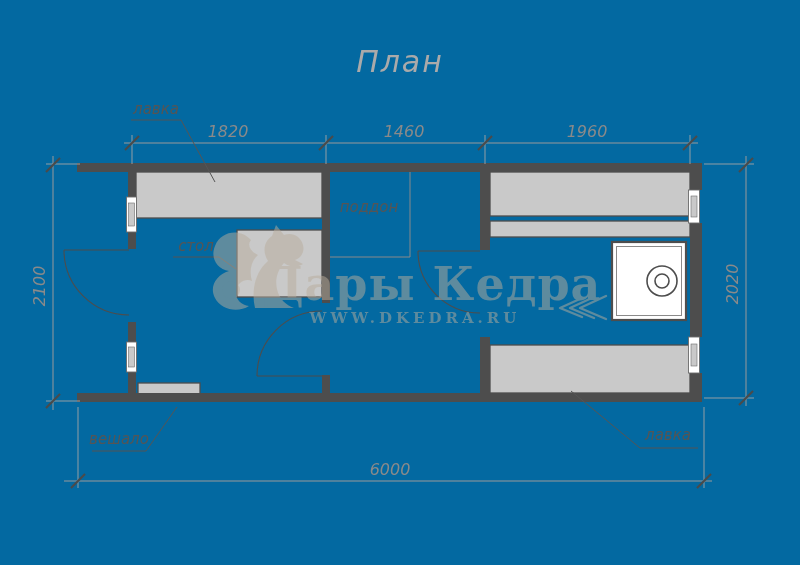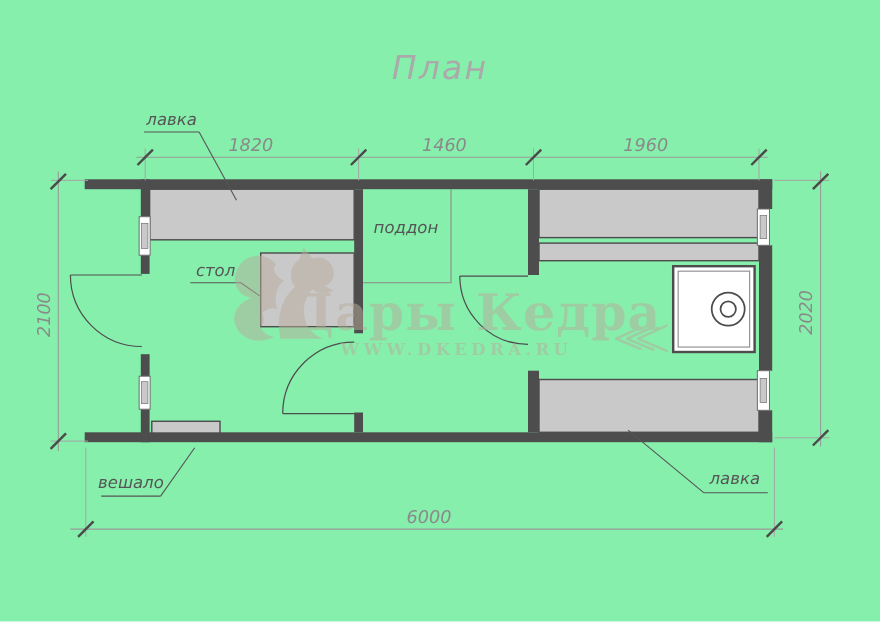--- a/index.html
+++ b/index.html
@@ -1,16 +1,16 @@
 <!DOCTYPE html>
 <html><head>
 <meta charset="utf-8">
 <style>
   html,body{margin:0;padding:0;background:#fff;}
-  .stage{position:relative;width:800px;height:565px;background:#86efac;overflow:hidden;
+  .stage{position:relative;width:800px;height:565px;background:#0369a1;overflow:hidden;
          font-family:"DejaVu Sans",sans-serif;}
   svg{position:absolute;left:0;top:0;}
   .wall{fill:#4d4d4d;stroke:none;}
   .furn{fill:#c9c9c9;stroke:#4d4d4d;stroke-width:1.3;}
   .thinline{stroke:#8a8a8a;stroke-width:1;fill:none;}
   .door{stroke:#4d4d4d;stroke-width:1.1;fill:none;}
   .dim{stroke:#9a9a9a;stroke-width:1;fill:none;}
   .ext{stroke:#a5a5a5;stroke-width:0.9;fill:none;}
   .tick{stroke:#4a4a4a;stroke-width:2.2;}
   .lead{stroke:#555;stroke-width:1;fill:none;}

